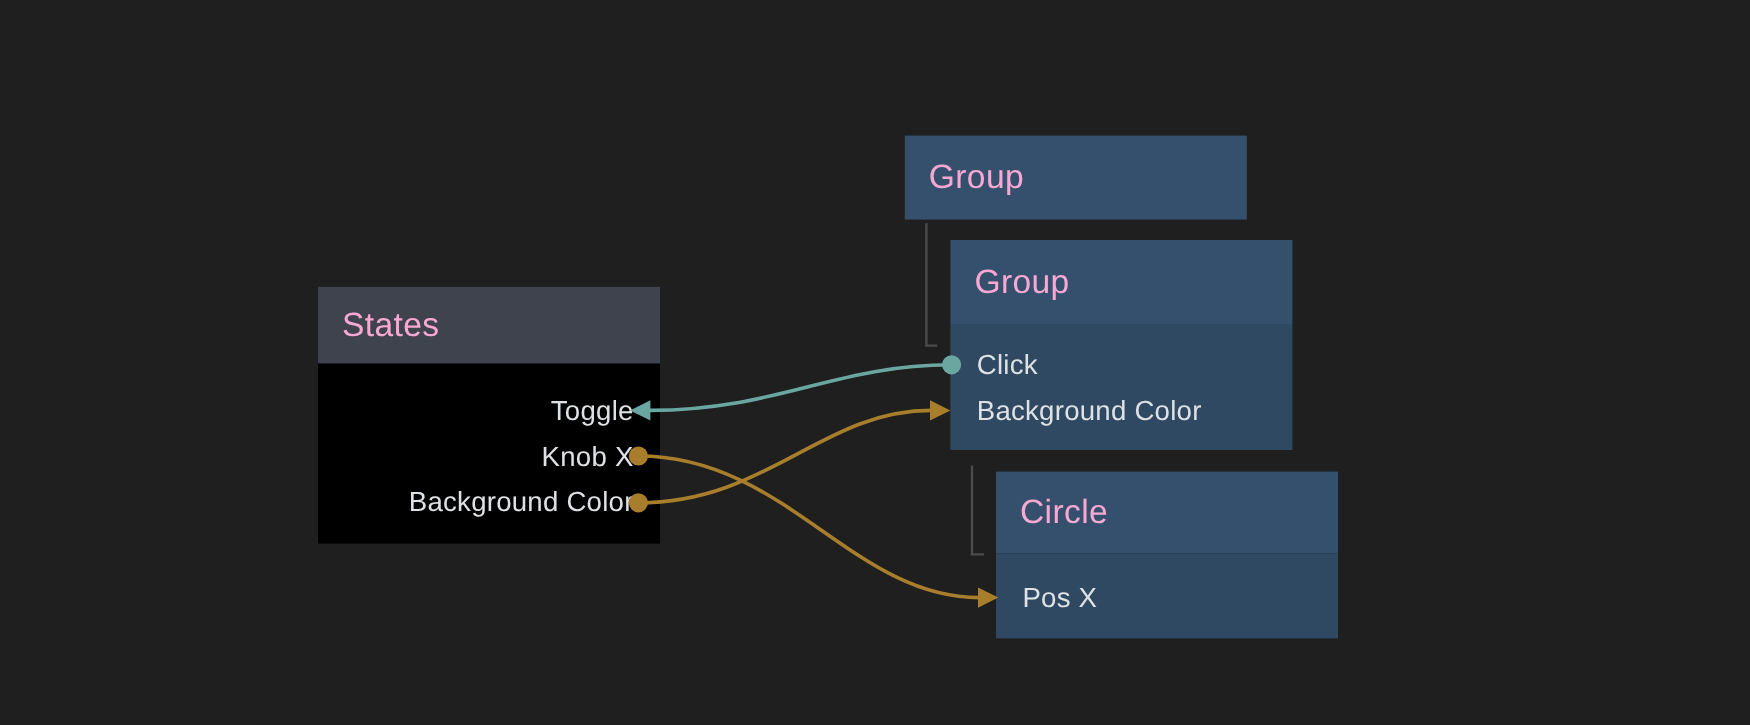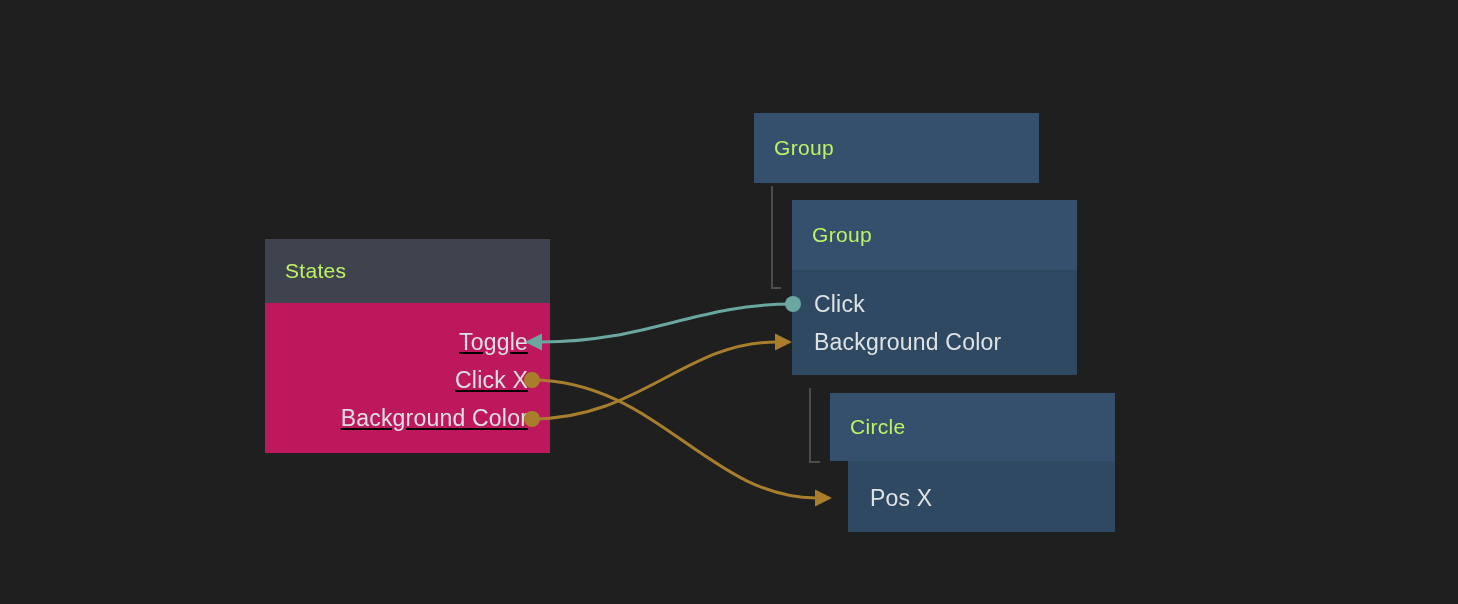--- a/index.html
+++ b/index.html
@@ -28,48 +28,48 @@
     display: flex;
     flex-direction: column;
   }
   .node .hdr {
     flex: 0 0 auto;
     display: flex;
     align-items: center;
     padding: 0 20px;
   }
   .node .title {
-    font-size: 21px;
+    font-size: 28px;
     font-weight: 300;
     letter-spacing: 0.3px;
-    color: #bef264;
+    color: #f9a8d4;
   }
   .node .body {
     flex: 1 1 auto;
     box-sizing: border-box;
   }
   .node .row {
     height: 38px;
     line-height: 38px;
     font-size: 23px;
     font-weight: 300;
     letter-spacing: 0.2px;
     color: #dfe2e5;
     padding: 0 22px;
     white-space: nowrap;
   }
   .node.gray .hdr  { background: #3f434e; }
-  .node.gray .body { background: #be185d; text-decoration: underline; }
+  .node.gray .body { background: #000000; }
   .node.blue .hdr  { background: #35506c; }
   .node.blue .body { background: #2f4962; }
   .align-right .row { text-align: right; }
   .align-left  .row { text-align: left; }
   #node-states .body { padding-top: 20px; }
   #node-group2 .body { padding-top: 15px; }
-  #node-circle .body { padding-top: 18px; margin-left: 18px; }
+  #node-circle .body { padding-top: 18px; }
 </style>
 </head>
 <body>
 
 <div class="canvas">
 
   <svg class="wires" width="1458" height="604">
       <path d="M772,186 L772,288 L781,288" fill="none" stroke="#4c4c4c" stroke-width="2"></path>
       <path d="M810,388 L810,462 L820,462" fill="none" stroke="#4c4c4c" stroke-width="2"></path>
       <path d="M793,304 C696,304 647,342 542,342" fill="none" stroke="#6aa7a0" stroke-width="3" stroke-linecap="round"></path>
@@ -85,21 +85,21 @@
 
   <div class="node gray" id="node-states" style="left: 246px; top: 239px; width: 285px; height: 214px; margin-left: 19px;">
     <div class="hdr" style="height: 64px;">
       <span class="title">States</span>
     </div>
     <div class="body align-right">
       <div class="row">
         <span>Toggle</span>
       </div>
       <div class="row">
-        <span>Click X</span>
+        <span>Knob X</span>
       </div>
       <div class="row">
         <span>Background Color</span>
       </div>
     </div>
   </div>
 
   <div class="node blue" id="node-group1" style="left: 754px; top: 113px; width: 285px; height: 70px;">
     <div class="hdr" style="height: 70px;">
       <span class="title">Group</span>

